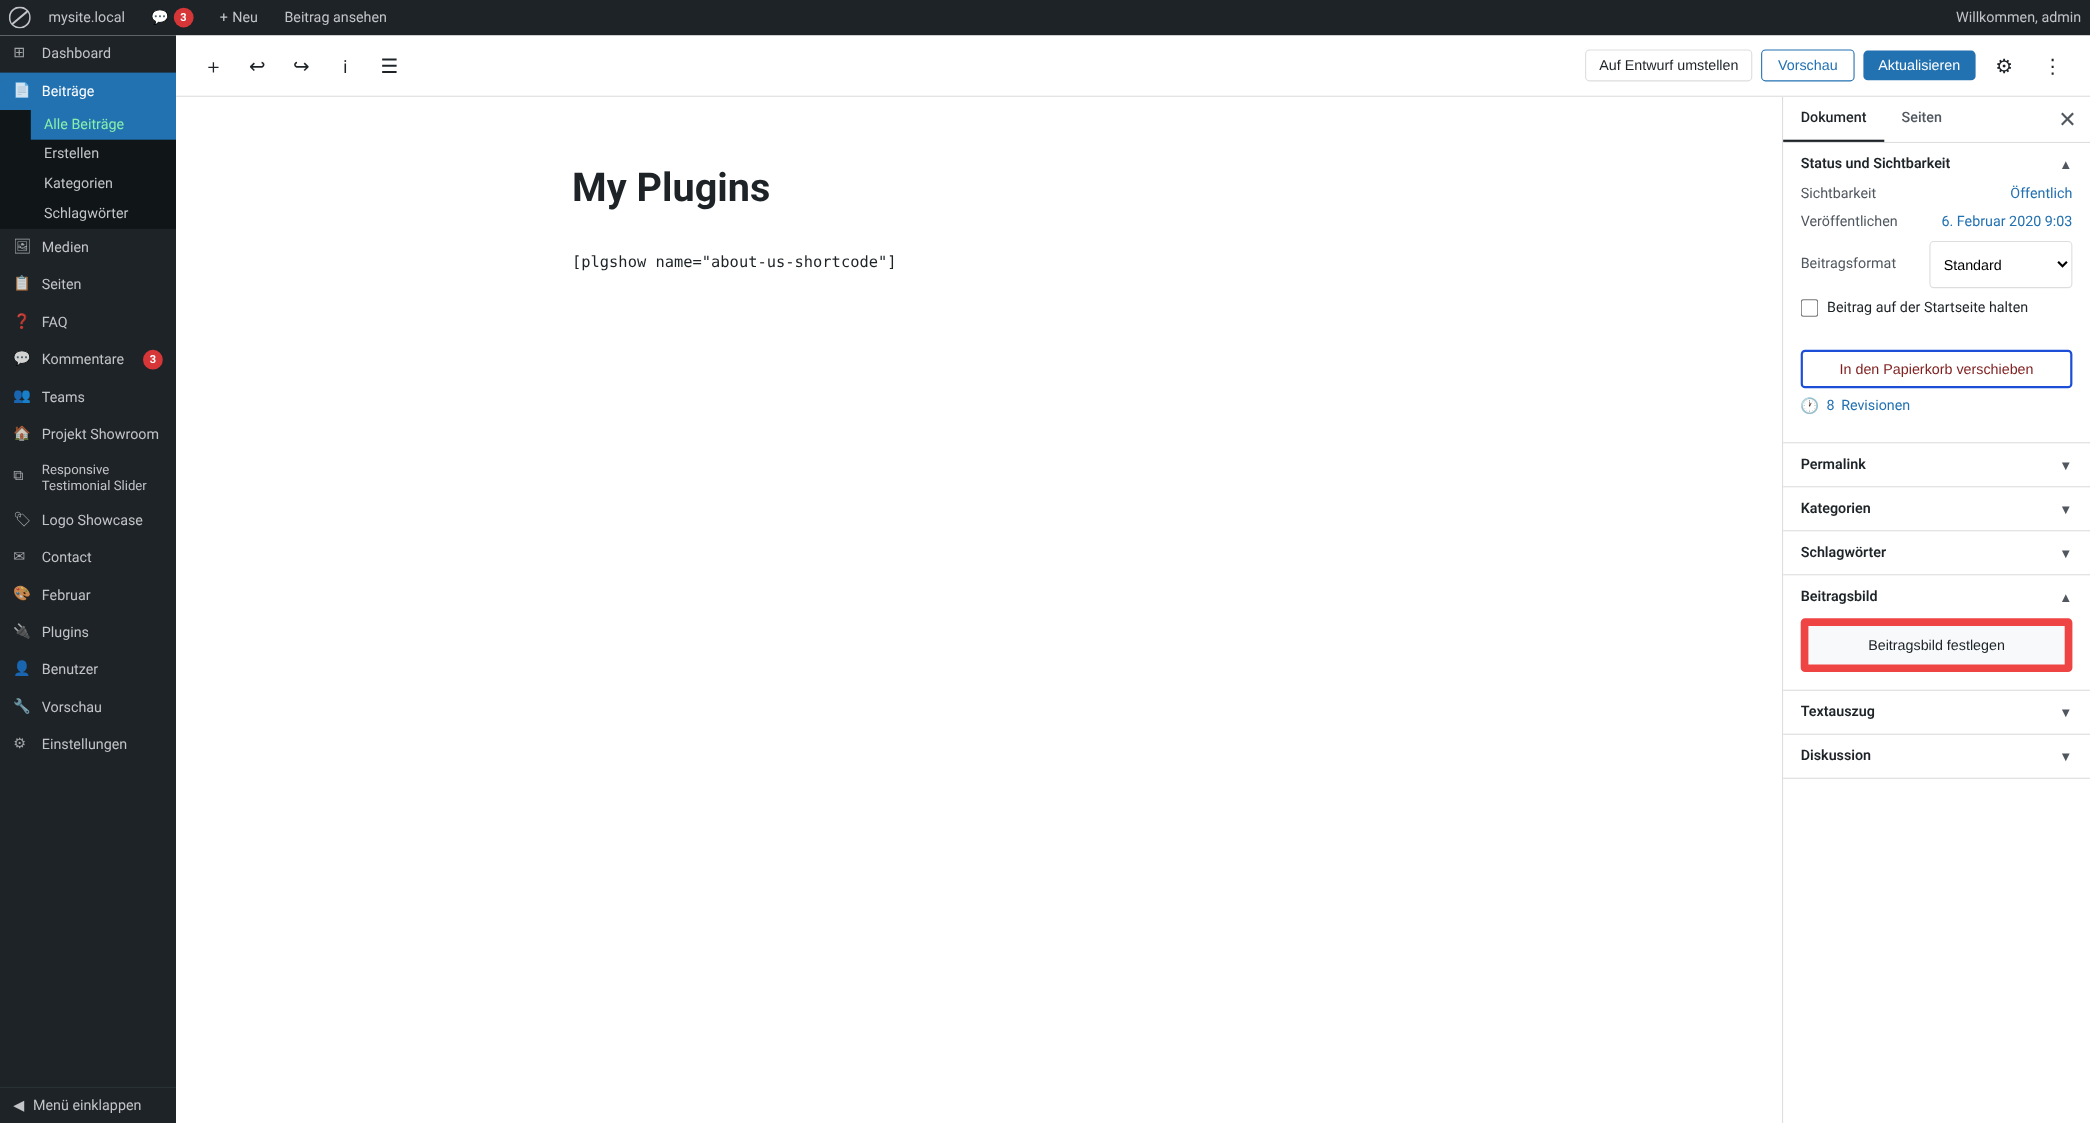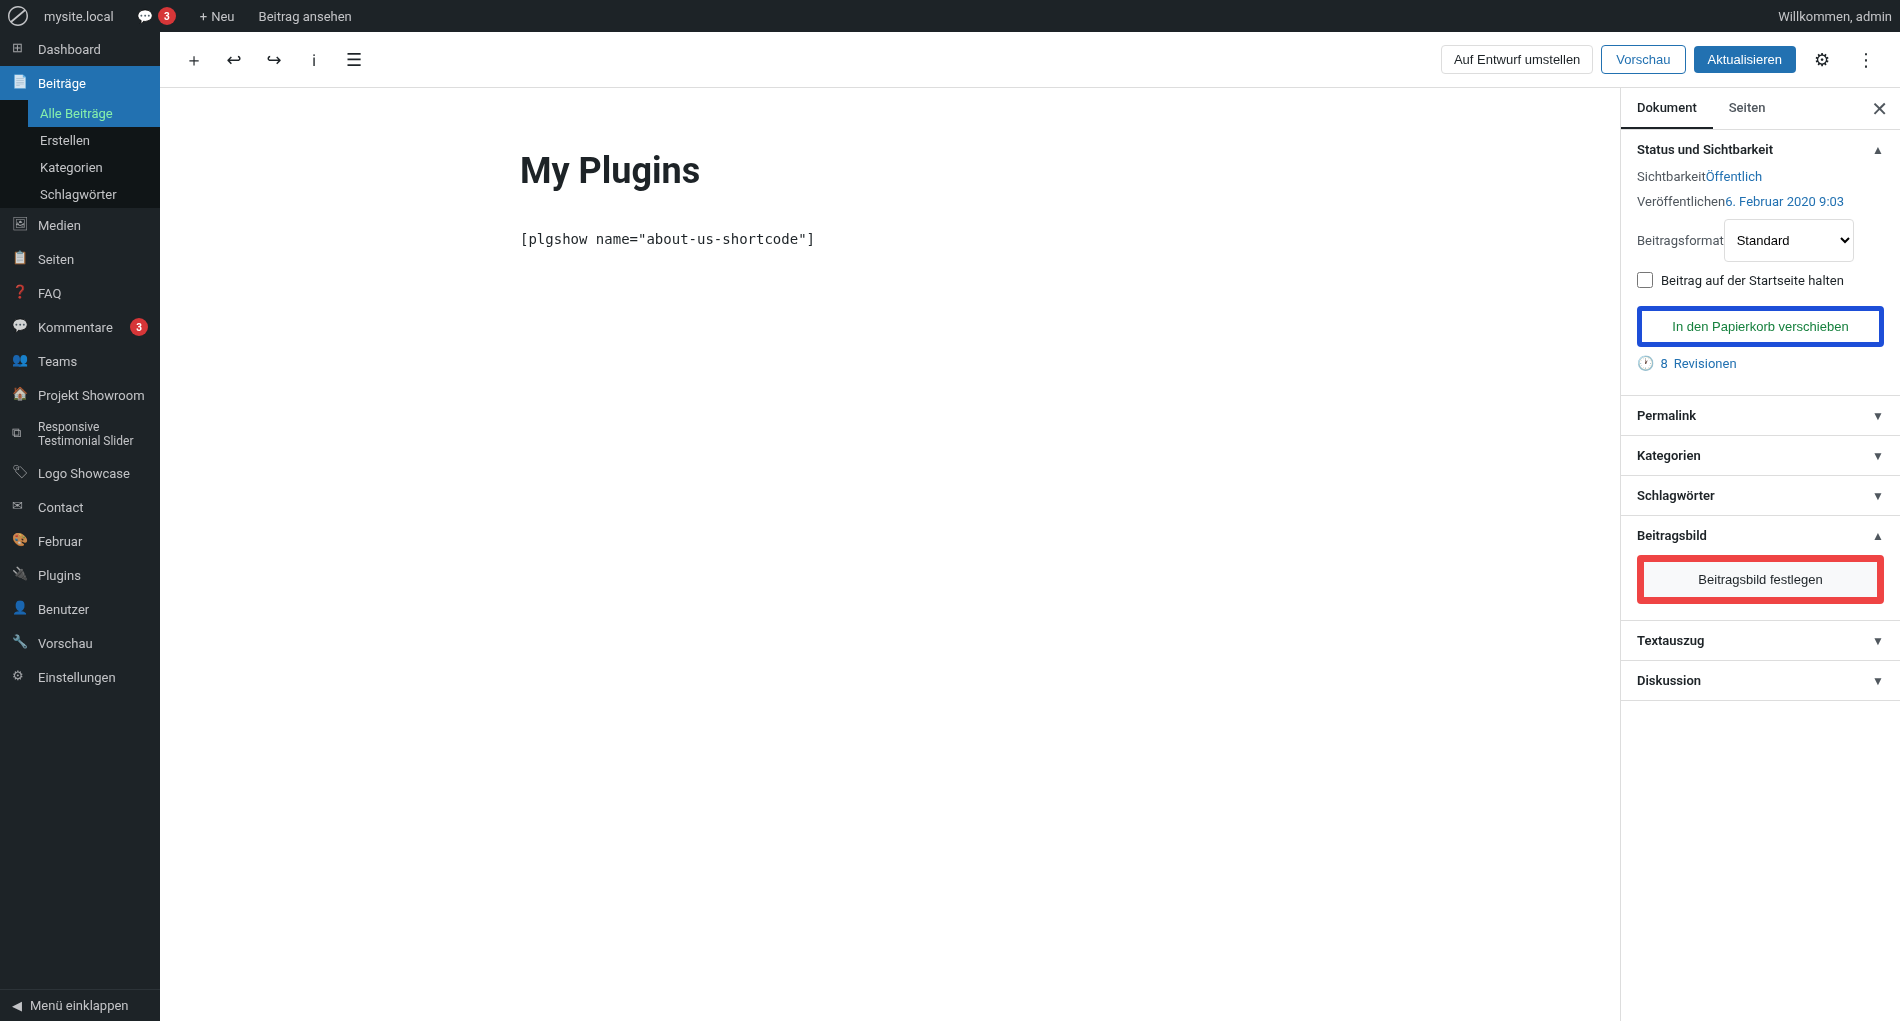--- a/index.html
+++ b/index.html
@@ -176,20 +176,21 @@
       font-size: 13px;
       font-weight: 600;
       color: #1d2327;
     }
     .section-chevron { font-size: 12px; color: #50575e; }
     .panel-section-body { padding: 0 16px 16px; }
 
     .field-row {
       display: flex;
       align-items: center;
+      justify-content: space-between;
       margin-bottom: 10px;
     }
     .field-label { font-size: 13px; color: #50575e; }
     .field-value { font-size: 13px; color: #2271b1; cursor: pointer; }
 
     .select-format {
       padding: 12px 8px;
       border: 1px solid #ddd;
       border-radius: 4px;
       font-size: 13px;
@@ -203,27 +204,27 @@
       align-items: center;
       gap: 8px;
       margin-bottom: 10px;
     }
     .checkbox-row input[type="checkbox"] { width: 16px; height: 16px; cursor: pointer; }
     .checkbox-label { font-size: 13px; color: #1d2327; }
 
     .btn-trash {
       width: 100%;
       background: #fff;
-      border: 5px solid #1d4ed8;
-      color: #15803d;
+      border: 2px solid #1d4ed8;
+      color: #7f1d1d;
       padding: 8px 0;
       border-radius: 4px;
       cursor: pointer;
       font-size: 13px;
-      margin-top: 8px;
+      margin-top: 20px;
     }
 
     .revisions-row {
       display: flex;
       align-items: center;
       gap: 6px;
       font-size: 13px;
       color: #2271b1;
       cursor: pointer;
       padding: 8px 0;

